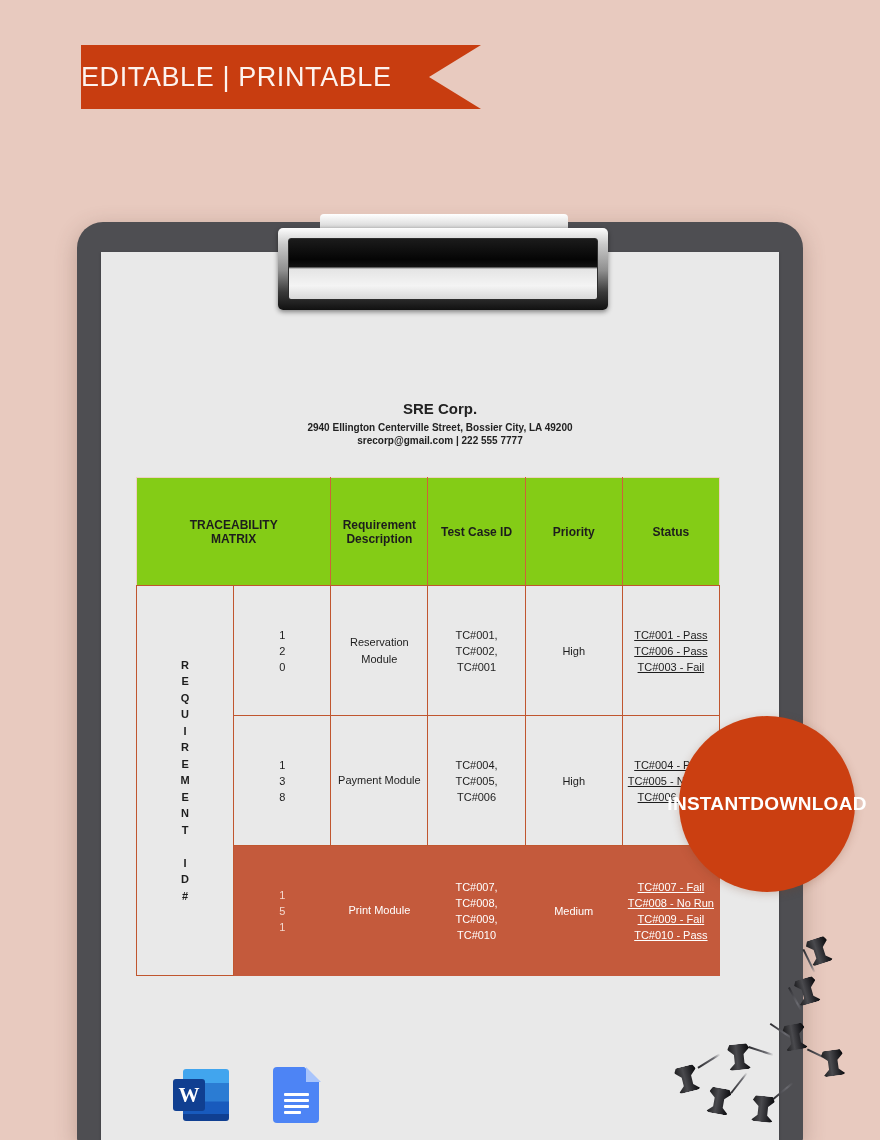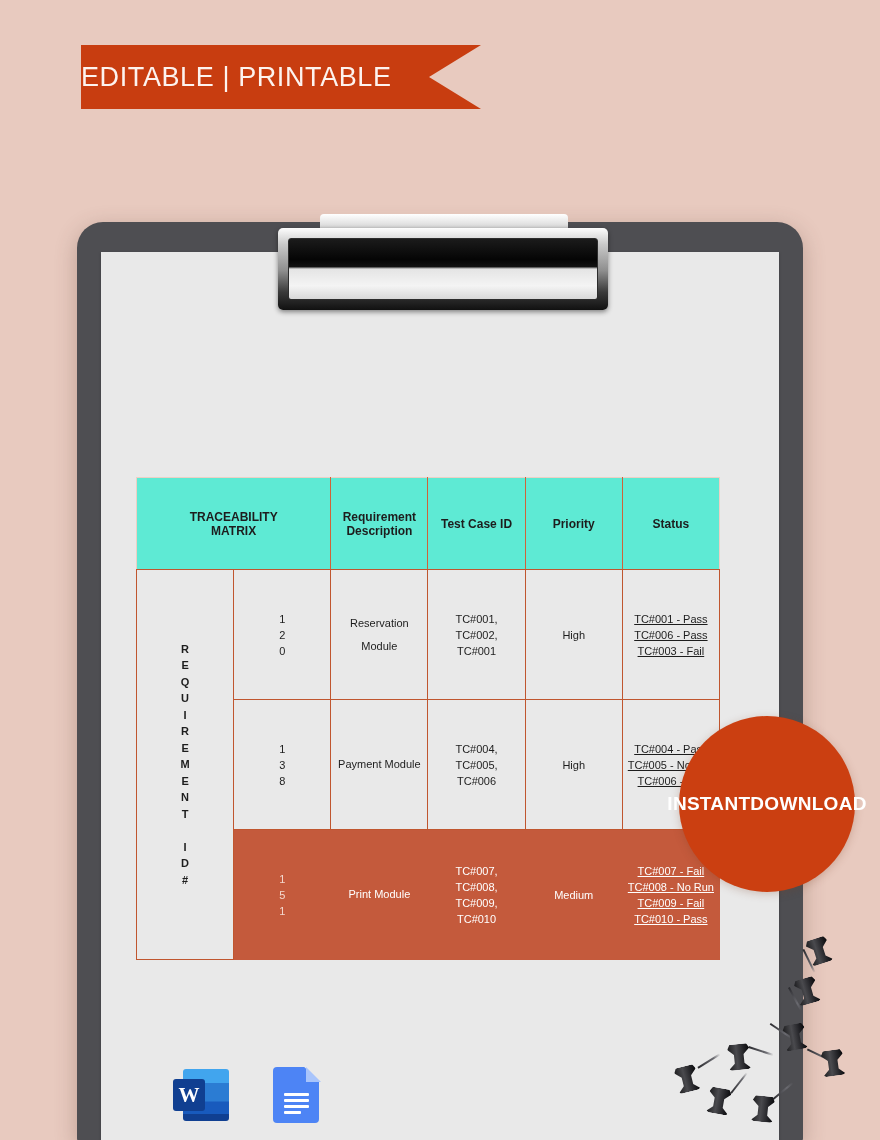--- a/index.html
+++ b/index.html
@@ -131,24 +131,24 @@
   table.matrix th, table.matrix td {
     border: 1px solid #c0562f;
     text-align: center;
     vertical-align: middle;
     font-size: 11px;
     color: #1d1d1d;
     padding: 4px 3px;
     box-sizing: border-box;
   }
   table.matrix thead th {
-    background: #5eead4;
+    background: #84cc16;
     font-weight: bold;
     font-size: 12px;
-    height: 92px;
+    height: 108px;
     border-top: 1px solid #edd0c5;
     border-left-color: #cf6239;
     border-right-color: #cf6239;
   }
   table.matrix thead th.hdr-first {
     border-left: 1px solid #edd0c5;
   }
   table.matrix thead th.hdr-last {
     border-right: 1px solid #edd0c5;
   }
@@ -162,21 +162,21 @@
     line-height: 16.5px;
     color: #1d1d1d;
     padding-top: 40px;
     vertical-align: top;
   }
   td.id-cell {
     width: 66px;
     line-height: 16px;
     font-size: 11px;
   }
-  td.desc-cell { width: 120px; line-height: 23px; }
+  td.desc-cell { width: 120px; line-height: 17px; }
   td.tc-cell   { width: 104px; line-height: 16px; }
   td.prio-cell { width: 88px; }
   td.status-cell { width: 136px; line-height: 16px; text-decoration: underline; }
 
   tr.data-row td { background: #e9e9e9; height: 130px; }
   tr.highlight-row td { background: #c45a3c; color: #ffffff; border-color: #c45a3c; }
   tr.highlight-row td.id-cell { color: #f3d8ce; }
 
   .stacked { display: block; }
 
@@ -268,20 +268,25 @@
 
 <div id="ribbon-banner">
   <span class="ribbon-text">EDITABLE | PRINTABLE</span>
 </div>
 
 <div id="clipboard">
 
   <div id="clipboard-paper">
 
 
+    <div id="company-block">
+      <div id="company-name">SRE Corp.</div>
+      <div id="company-address">2940 Ellington Centerville Street, Bossier City, LA 49200</div>
+      <div id="company-contact">srecorp@gmail.com | 222 555 7777</div>
+    </div>
 
     <div id="matrix-table-wrap">
       <table class="matrix">
         <thead>
           <tr>
             <th colspan="2" class="hdr-first">
               <div>TRACEABILITY</div>
               <div>MATRIX</div>
             </th>
             <th>Requirement Description</th>

